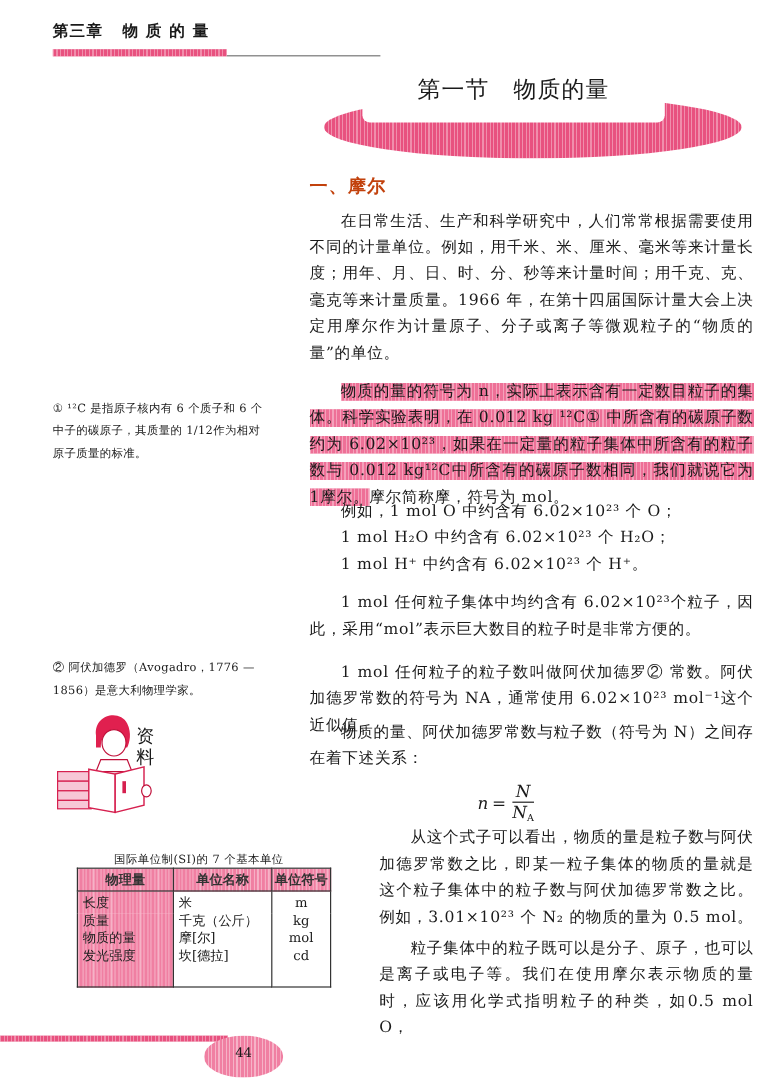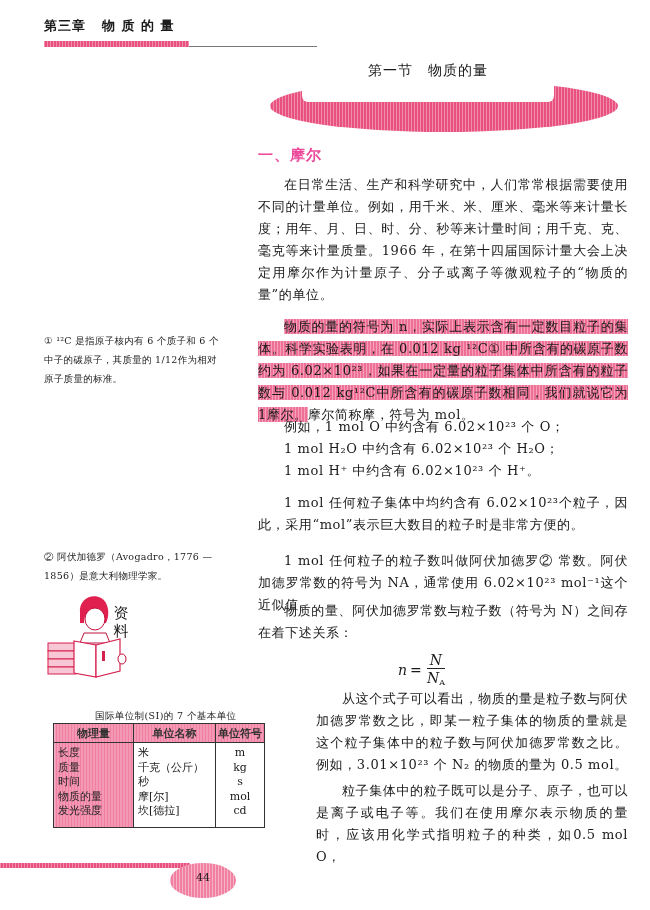--- a/index.html
+++ b/index.html
@@ -13,48 +13,48 @@
     background-color:#f07fa2;
     background-image:repeating-linear-gradient(90deg, rgba(255,255,255,0.40) 0 1px, transparent 1px 3px);
   }
   .chapter { position:absolute; left:44px; top:17px; font-family:"DejaVu Sans", sans-serif; font-weight:bold; font-size:13px; letter-spacing:1px; }
   .chapter .sp { display:inline-block; width:16px; }
   .chapter-bar { position:absolute; left:44px; top:41px; width:145px; height:6px; }
   .chapter-line { position:absolute; left:189px; top:46px; width:128px; height:1px; background:#777; }
 
   .section-banner { position:absolute; left:270px; top:80px; width:348px; height:52px; border-radius:50%; }
   .section-card { position:absolute; left:302px; top:52px; width:252px; height:50px; background:#fff; border-radius:0 0 6px 6px; }
-  .section-title { position:absolute; left:302px; top:62px; width:252px; text-align:center; font-family:"DejaVu Sans", sans-serif; font-size:14px; letter-spacing:1px; }
+  .section-title { position:absolute; left:302px; top:62px; width:252px; text-align:center; font-family:"DejaVu Sans", sans-serif; font-size:19px; letter-spacing:1px; }
 
-  .subhead { position:absolute; left:258px; top:146px; font-family:"DejaVu Sans", sans-serif; font-weight:bold; color:#ec4899; font-size:15px; letter-spacing:1px; }
+  .subhead { position:absolute; left:258px; top:146px; font-family:"DejaVu Sans", sans-serif; font-weight:bold; color:#c2410c; font-size:15px; letter-spacing:1px; }
 
   .p { position:absolute; left:258px; width:370px; font-size:13px; line-height:22px; letter-spacing:0.6px; text-align:justify; }
   .indent { text-indent:26px; }
   .hl { background-color:#ee7097;
     background-image:repeating-linear-gradient(90deg, rgba(255,255,255,0.35) 0 1px, transparent 1px 3px); }
   sub { font-size:8px; vertical-align:-2px; line-height:0; }
 
   .note { position:absolute; left:44px; width:175px; font-size:9.5px; line-height:19px; letter-spacing:0.3px; }
 
   .formula { position:absolute; left:398px; top:652px; font-size:14px; font-style:italic; display:flex; align-items:center; }
   .frac { display:inline-flex; flex-direction:column; align-items:center; margin-left:2px; }
   .frac .num { border-bottom:1px solid #222; padding:0 3px; line-height:16px; }
   .frac .den { line-height:18px; }
 
   .ziliao { position:absolute; left:40px; top:585px; width:100px; height:95px; }
   .ziliao-text { position:absolute; left:112px; top:604px; font-size:15px; line-height:18px; width:18px; text-align:center; }
 
   .table-caption { position:absolute; left:95px; top:710px; font-size:9.5px; letter-spacing:0.4px; }
-  table.units { position:absolute; left:53px; top:723px; width:212px; border-collapse:collapse; font-size:11px; }
+  table.units { position:absolute; left:64px; top:723px; width:212px; border-collapse:collapse; font-size:11px; }
   table.units th { height:19px; font-weight:bold; color:#333; border:1px solid #333; }
   table.units td { border-left:1px solid #333; border-right:1px solid #333; line-height:14.5px; padding:0 4px; }
   table.units td.q { color:#222; }
   table.units td.s { text-align:center; }
   table.units tr.first td { padding-top:3px; }
-  table.units tr.last td { padding-bottom:8px; border-bottom:1px solid #333; }
+  table.units tr.last td { padding-bottom:18px; border-bottom:1px solid #333; }
 
   .foot-bar { position:absolute; left:0; top:863px; width:190px; height:5px; }
   .page-oval { position:absolute; left:170px; top:863px; width:66px; height:35px; border-radius:50%; }
   .page-num { position:absolute; left:170px; top:871px; width:66px; text-align:center; font-size:11px; }
 </style>
 </head>
 <body>
 
 <div class="chapter">
   <span>第三章</span><span class="sp"></span><span>物 质 的 量</span>
@@ -140,25 +140,20 @@
       <td class="q stripe-light">长度</td>
       <td>米</td>
       <td class="s">m</td>
     </tr>
     <tr>
       <td class="q stripe-light">质量</td>
       <td>千克（公斤）</td>
       <td class="s">kg</td>
     </tr>
     <tr>
-      <td class="q stripe-light">时间</td>
-      <td>秒</td>
-      <td class="s">s</td>
-    </tr>
-    <tr>
       <td class="q stripe-light">物质的量</td>
       <td>摩[尔]</td>
       <td class="s">mol</td>
     </tr>
     <tr class="last">
       <td class="q stripe-light">发光强度</td>
       <td>坎[德拉]</td>
       <td class="s">cd</td>
     </tr>
   </tbody>

